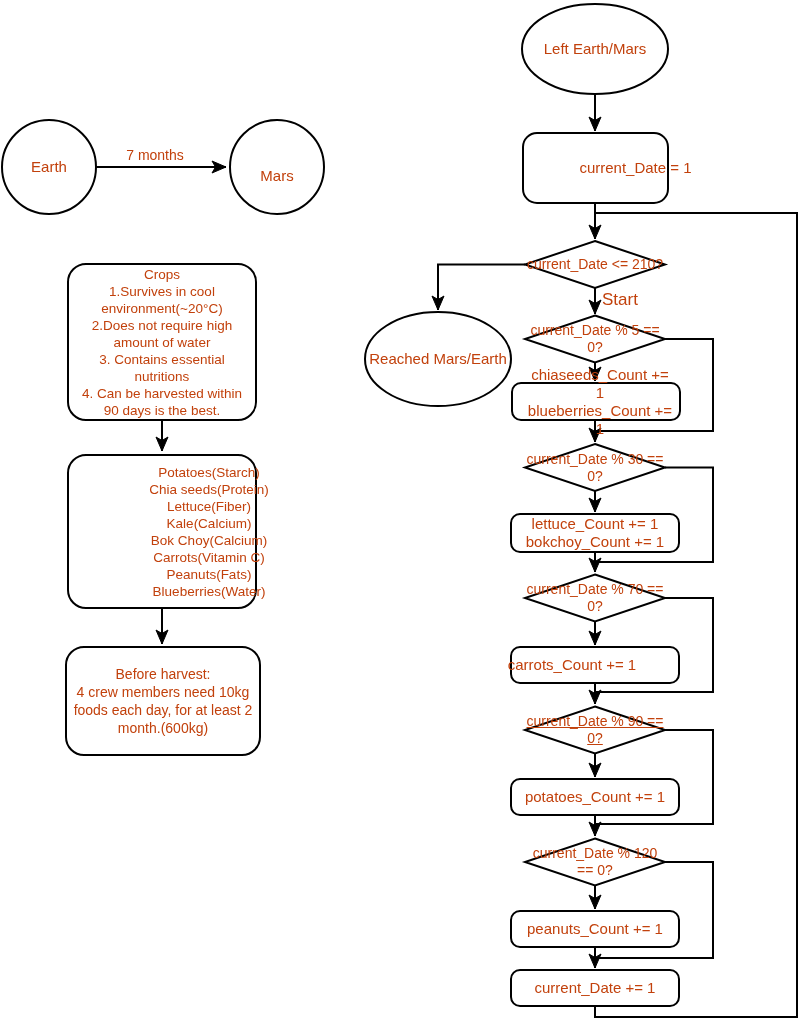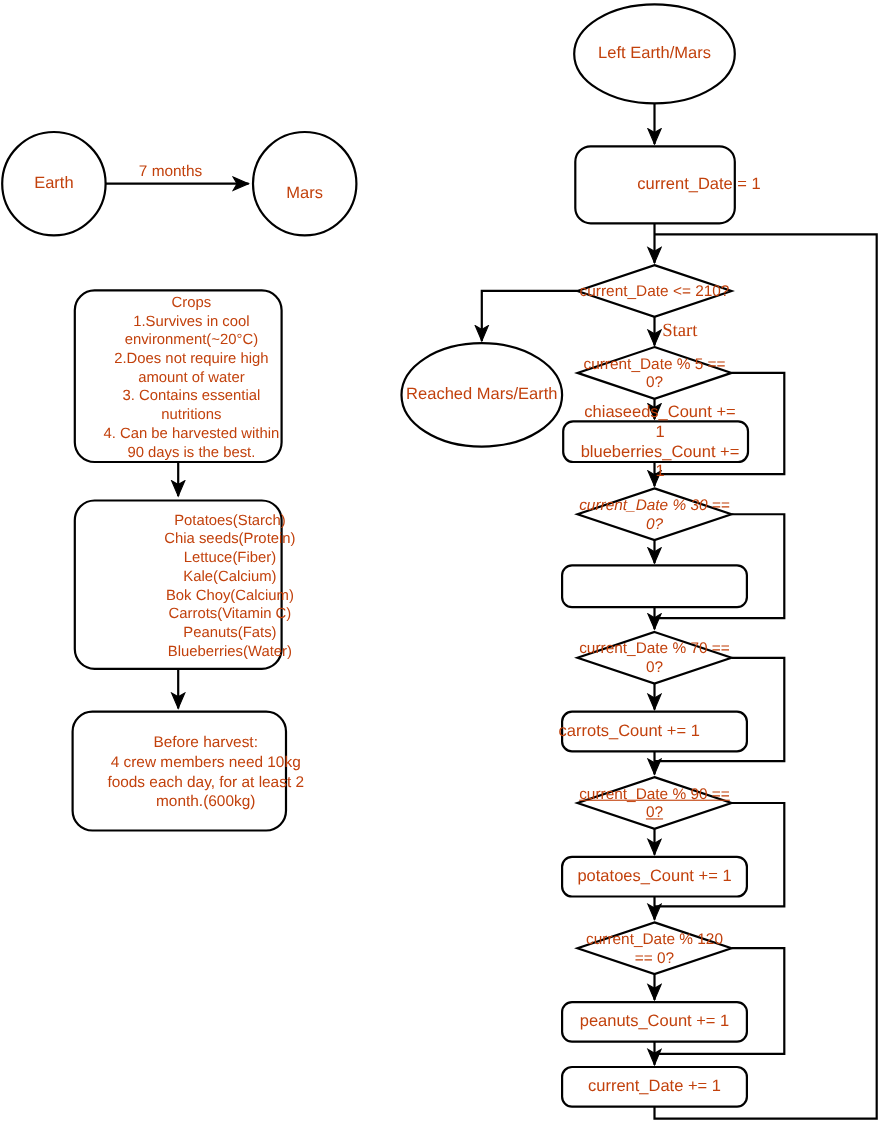--- a/index.html
+++ b/index.html
@@ -11,21 +11,21 @@
   .lbl{
     position:absolute;display:flex;align-items:center;justify-content:center;
     text-align:center;white-space:pre-line;color:#c2410c;line-height:1.2;
   }
   .f15{font-size:15px;}
   .f15t{font-size:15px;line-height:18px;}
   .f14{font-size:14px;}
   .f14t{font-size:14px;line-height:18px;}
   .f13t{font-size:13.5px;line-height:17px;}
   .f11{font-size:14px;}
-  .f17{font-size:17px;font-family:Liberation Serif, serif;}
+  .f17{font-size:17px;}
   .left{justify-content:flex-start;text-align:left;}
 </style>
 </head>
 <body>
 
 <div class="canvas">
 
   <svg width="800" height="1021" viewBox="0 0 800 1021">
     <defs>
       <marker id="arrow" markerUnits="userSpaceOnUse" markerWidth="18" markerHeight="16" refX="15" refY="7" orient="auto">
@@ -89,53 +89,55 @@
       <path d="M595,947 V968" marker-end="url(#arrow)"></path>
 
       <rect x="511" y="970" width="168" height="36" rx="9" fill="#ffffff"></rect>
     </g>
   </svg>
 
   <div class="lbl f15" style="left:2px;top:120px;width:94px;height:94px;">Earth</div>
   <div class="lbl f14" style="left:100px;top:146px;width:110px;height:18px;">7 months</div>
   <div class="lbl f15" style="left:230px;top:129px;width:94px;height:94px;">Mars</div>
 
-  <div class="lbl f13t" style="left:70px;top:266px;width:184px;height:152px;padding-left:12px;">Crops
+  <div class="lbl f13t" style="left:70px;top:266px;width:184px;height:152px;">Crops
 1.Survives in cool
 environment(~20°C)
 2.Does not require high
 amount of water
 3. Contains essential
 nutritions
 4. Can be harvested within
 90 days is the best.</div>
   <div class="lbl f13t" style="left:70px;top:457px;width:184px;height:149px;margin-left:47px;">Potatoes(Starch)
 Chia seeds(Protein)
 Lettuce(Fiber)
 Kale(Calcium)
 Bok Choy(Calcium)
 Carrots(Vitamin C)
 Peanuts(Fats)
 Blueberries(Water)</div>
-  <div class="lbl f14t" style="left:68px;top:651px;width:190px;height:100px;margin-left:24px;">Before harvest:
+  <div class="lbl f14t" style="left:68px;top:651px;width:190px;height:100px;">Before harvest:
 4 crew members need 10kg
 foods each day, for at least 2
 month.(600kg)</div>
 
   <div class="lbl f15" style="left:522px;top:4px;width:146px;height:90px;">Left Earth/Mars</div>
   <div class="lbl f15" style="left:523px;top:133px;width:145px;height:70px;margin-left:40px;">current_Date = 1</div>
   <div class="lbl f11" style="left:525px;top:243px;width:140px;height:43px;">current_Date &lt;= 210?</div>
   <div class="lbl f17 left" style="left:602px;top:289px;width:70px;height:22px;">Start</div>
   <div class="lbl f15" style="left:365px;top:312px;width:146px;height:94px;">Reached Mars/Earth</div>
 
   <div class="lbl f11" style="left:525px;top:317px;width:140px;height:44px;">current_Date % 5 == 0?</div>
   <div class="lbl f15t" style="left:526px;top:383px;width:148px;height:37px;">chiaseeds_Count += 1
 blueberries_Count += 1</div>
 
-  <div class="lbl f11" style="left:525px;top:446px;width:140px;height:43px;font-style:italic;">current_Date % 30 == 0?</div>
+  <div class="lbl f11" style="left:525px;top:446px;width:140px;height:43px;">current_Date % 30 == 0?</div>
+  <div class="lbl f15t" style="left:511px;top:514px;width:168px;height:38px;">lettuce_Count += 1
+bokchoy_Count += 1</div>
 
   <div class="lbl f11" style="left:525px;top:576px;width:140px;height:44px;">current_Date % 70 == 0?</div>
   <div class="lbl f15" style="left:488px;top:647px;width:168px;height:36px;">carrots_Count += 1</div>
 
   <div class="lbl f11" style="left:525px;top:708px;width:140px;height:44px;text-decoration:underline;">current_Date % 90 == 0?</div>
   <div class="lbl f15" style="left:511px;top:779px;width:168px;height:36px;">potatoes_Count += 1</div>
 
   <div class="lbl f11" style="left:525px;top:840px;width:140px;height:44px;">current_Date % 120 == 0?</div>
   <div class="lbl f15" style="left:511px;top:911px;width:168px;height:36px;">peanuts_Count += 1</div>
 

